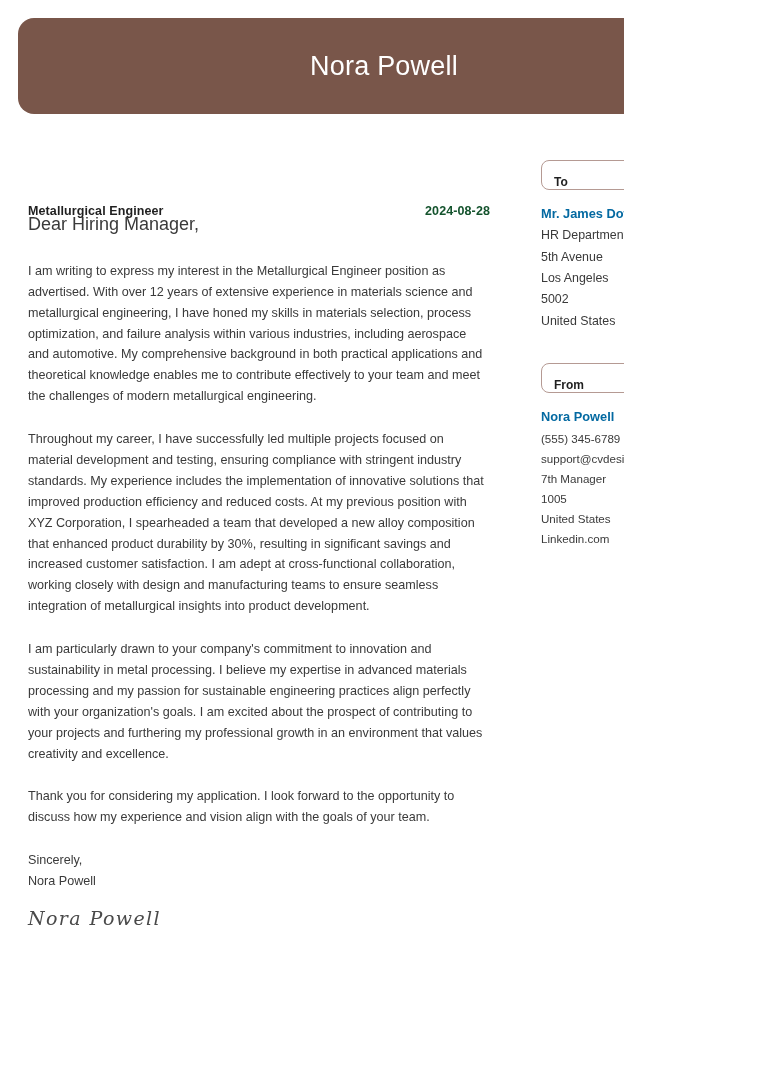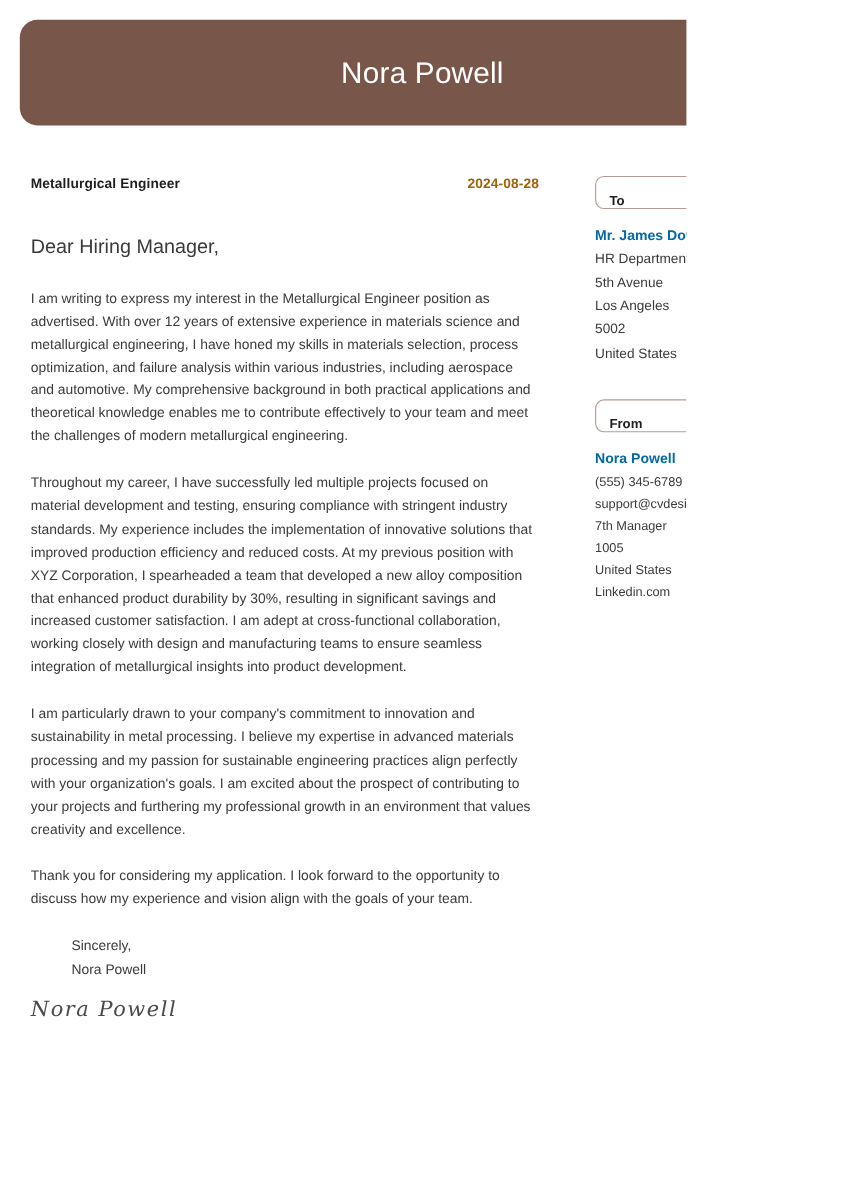--- a/index.html
+++ b/index.html
@@ -78,22 +78,23 @@
   }
   .job-title {
     font-size: 12.5px;
     font-weight: bold;
     color: #1f1f1f;
     letter-spacing: 0.1px;
   }
   .letter-date {
     font-size: 12.5px;
     font-weight: bold;
-    color: #a16207;
+    color: #14532d;
     letter-spacing: 0.1px;
+    margin-top: 44px;
   }
 
   
   .salutation {
     margin-top: 33px;
     font-size: 18px;
     color: #3a3a3a;
     line-height: 1.55;
   }
   .body-par {
@@ -102,21 +103,21 @@
     color: #3a3a3a;
     line-height: 1.66;
     text-align: left;
   }
   .closing-block {
     margin-top: 22px;
     font-size: 12.6px;
     color: #3a3a3a;
     line-height: 1.66;
   }
-  .closing-line { display: block; margin-left: 37px; }
+  .closing-line { display: block; }
 
   .signature {
     margin-top: 16px;
     font-family: "DejaVu Serif", serif;
     font-style: italic;
     font-size: 19px;
     color: #4a4a4a;
     letter-spacing: 1.4px;
     line-height: 1.1;
   }

